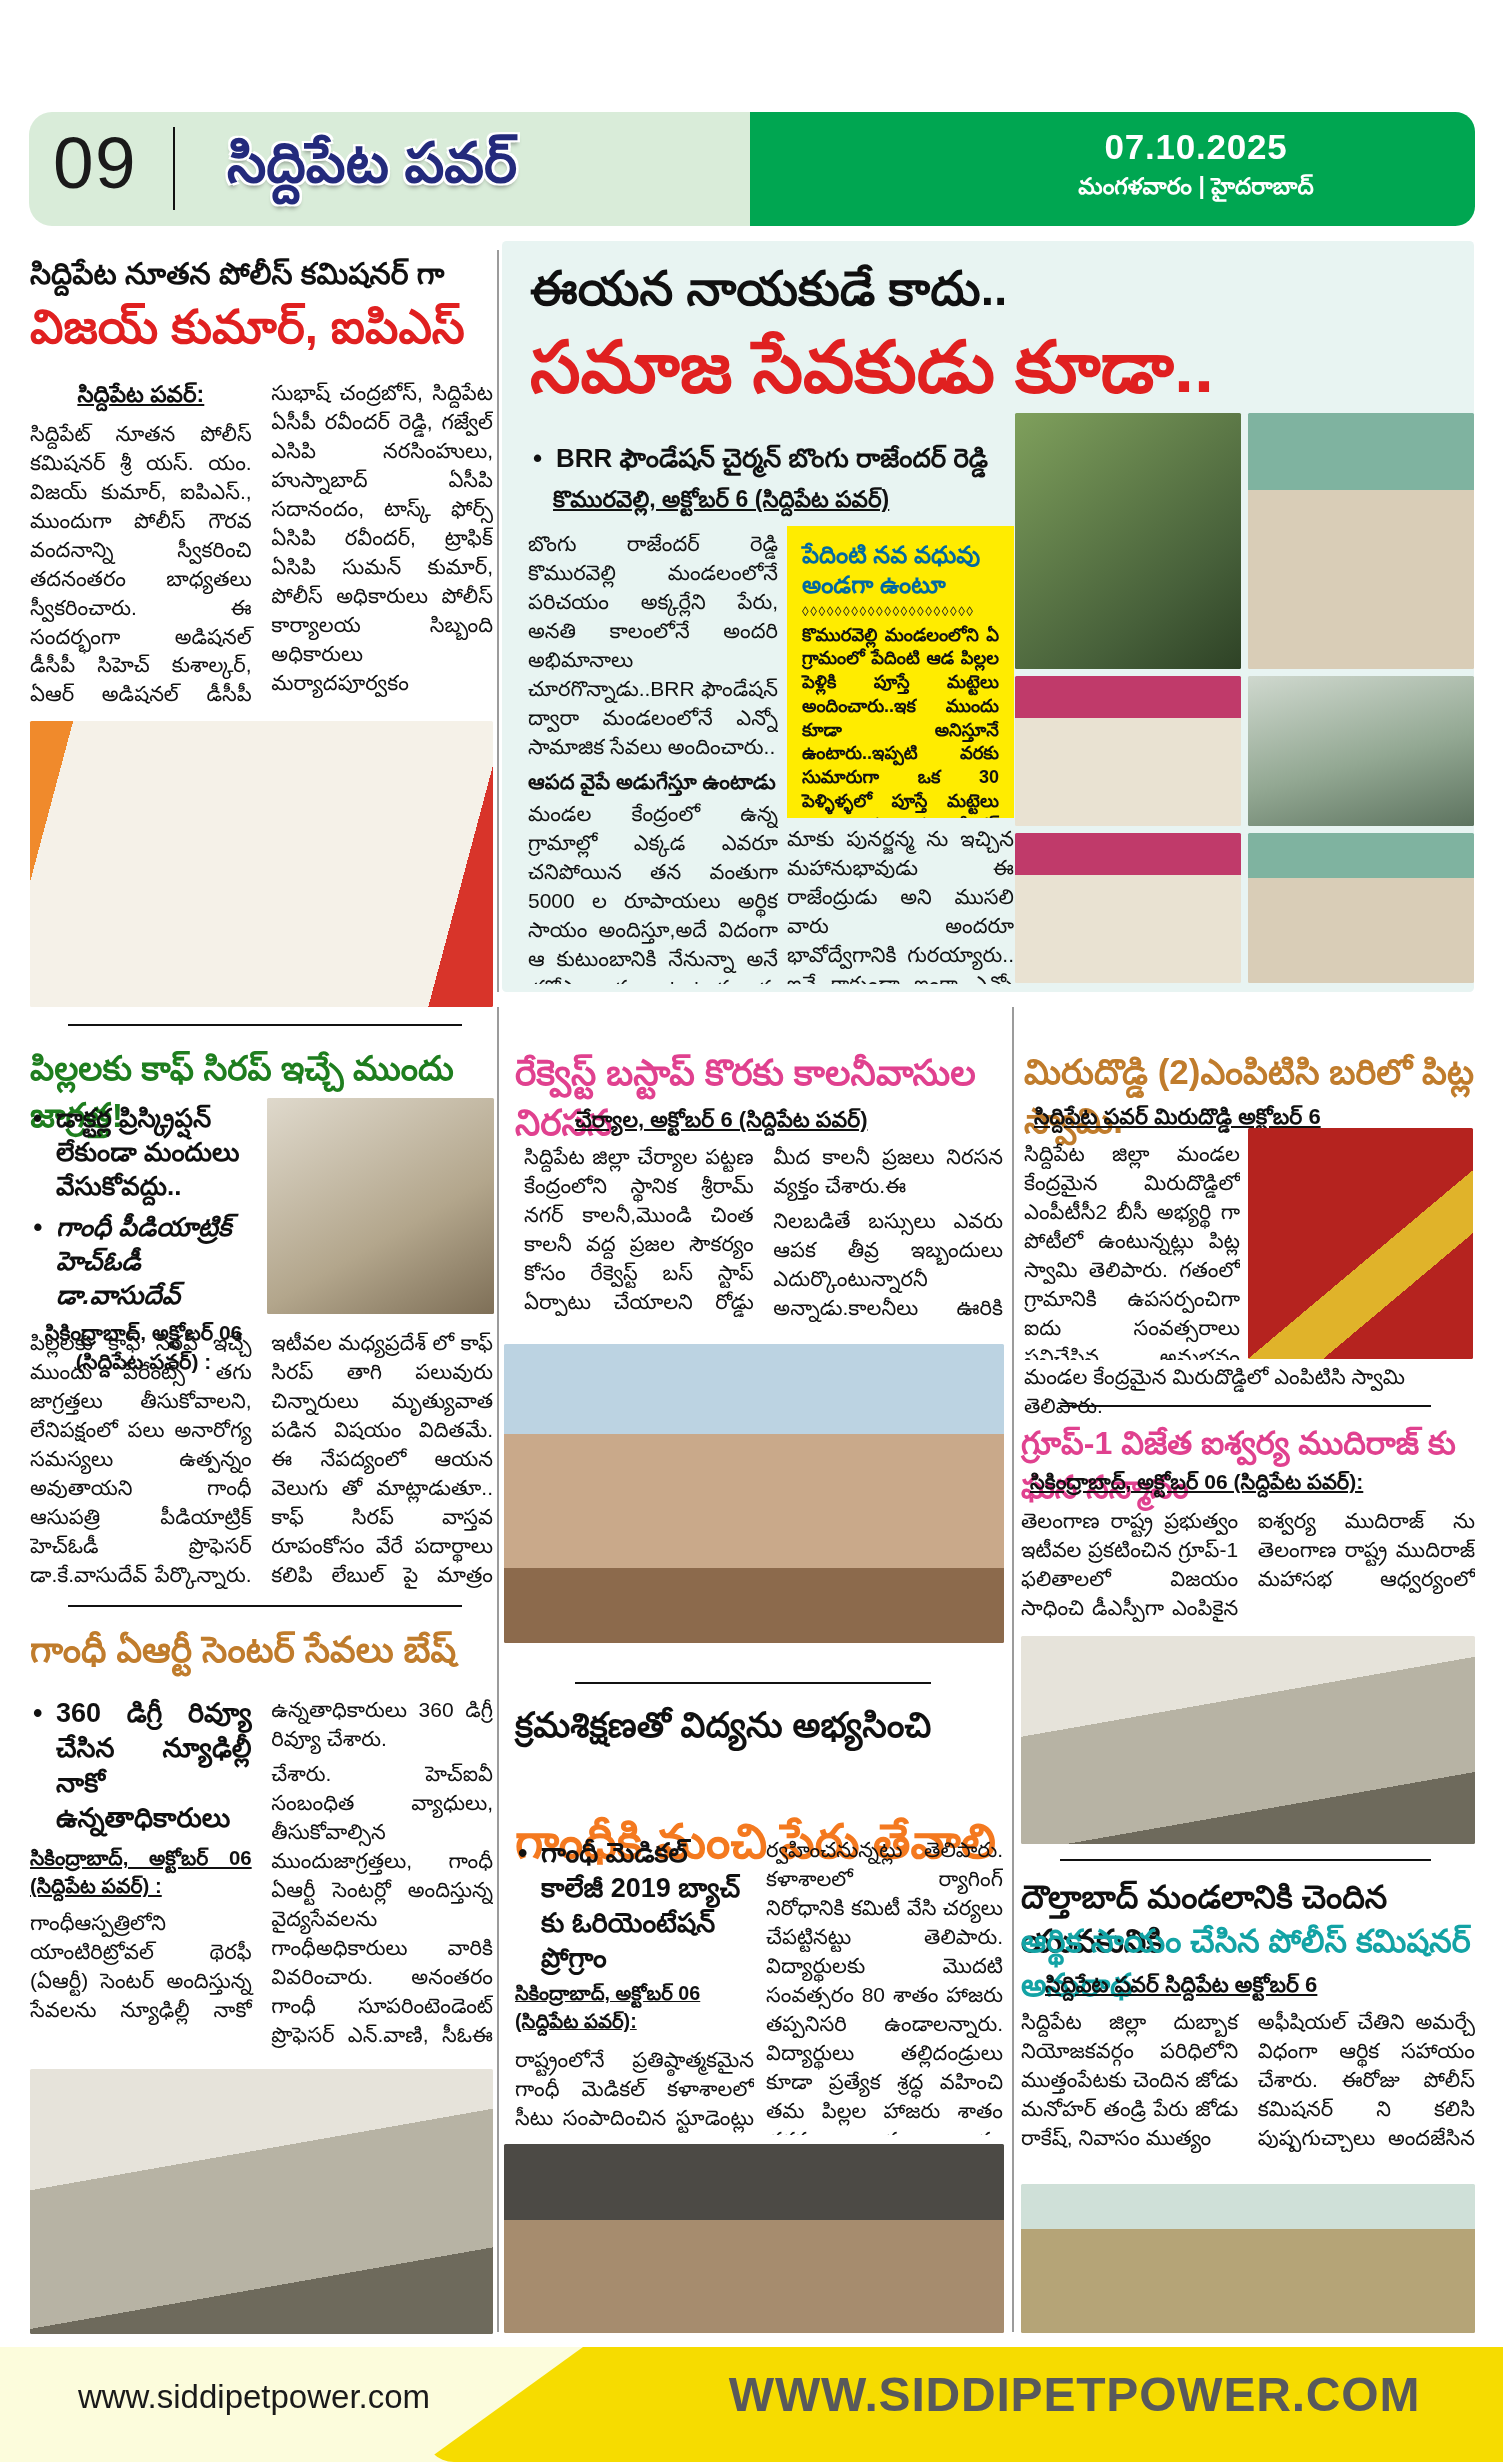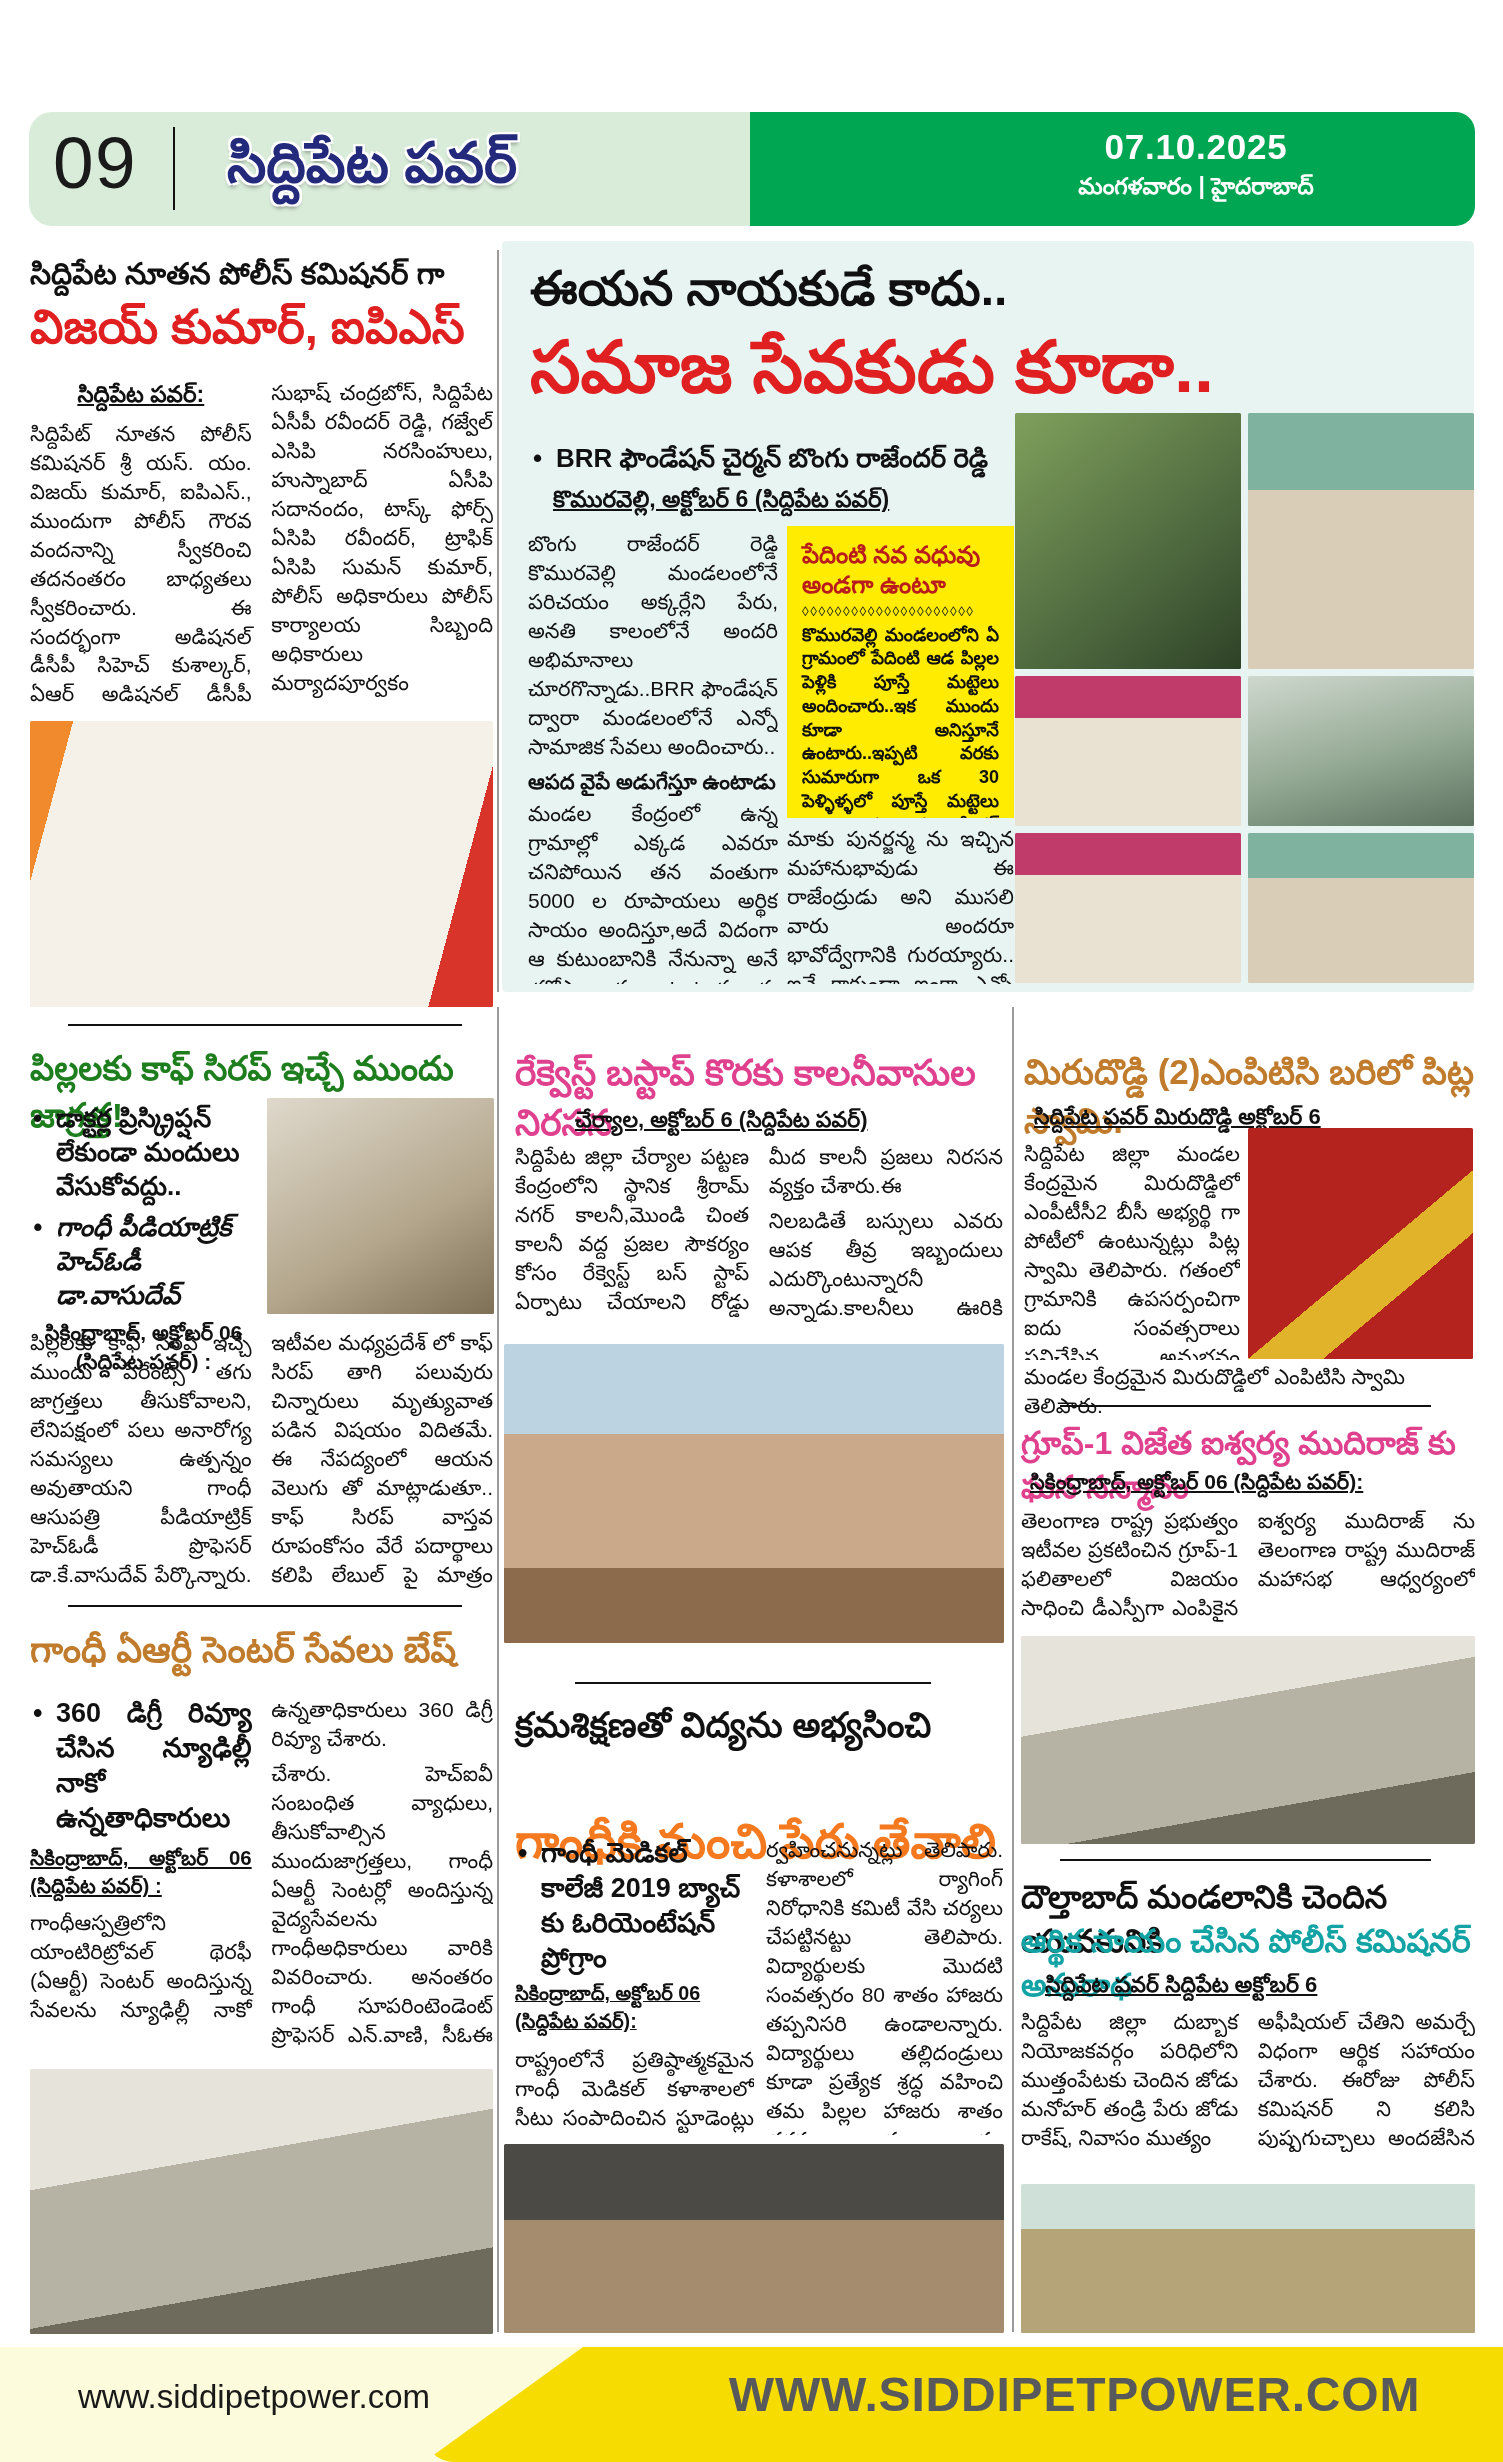--- a/index.html
+++ b/index.html
@@ -46,21 +46,21 @@
   .divider-h{background:#111;height:2.3px;}
   .divider-v{background:#9b9b9b;width:1.5px;}
 
   
   .brr-bg{left:502px;top:241px;width:972px;height:751px;background:#e8f4f2;border-radius:4.5px;}
   .brr-kicker{left:530px;top:261px;width:939px;font-size:48px;font-weight:bold;color:#101010;}
   .brr-head{left:530px;top:326px;width:939px;font-size:72px;font-weight:bold;color:#e02020;}
   .brr-bullet{left:530px;top:443px;width:469px;font-size:26px;}
   .brr-date{left:553px;top:486px;font-size:23px;}
   .hl-box{left:787px;top:526px;width:227px;height:292px;background:#ffec00;padding:13.6px 15px;box-sizing:border-box;}
-  .hl-title{font-size:24px;font-weight:bold;color:#b91c1c;line-height:1.25;}
+  .hl-title{font-size:24px;font-weight:bold;color:#0369a1;line-height:1.25;}
   .hl-div{font-size:13.6px;letter-spacing:1.5px;color:#222;margin:4.5px 0;}
   .hl-body{font-size:18px;font-weight:bold;line-height:1.32;color:#111;}
   .brr-grid{left:1015px;top:413px;width:459px;height:575px;display:grid;grid-template-columns:1fr 1fr;grid-template-rows:256px 150px 150px;gap:6.8px;}
 
   
   .h-red{color:#e02020;font-weight:bold;}
   .h-green{color:#1e7e1e;font-weight:bold;}
   .h-pink{color:#e0418f;font-weight:bold;}
   .h-orangebrown{color:#c07c2c;font-weight:bold;}
   .h-orange{color:#f4791f;font-weight:bold;}
@@ -154,21 +154,21 @@
       <div class="dateline" style="margin-bottom:9px;font-size:20.4px;">సికింద్రాబాద్, అక్టోబర్ 06 (సిద్దిపేట పవర్) :</div>
       <p>గాంధీఆస్పత్రిలోని యాంటిరిట్రోవల్ థెరఫీ (ఏఆర్టీ) సెంటర్ అందిస్తున్న సేవలను న్యూఢిల్లీ నాకో ఉన్నతాధికారులు 360 డిగ్రీ రివ్యూ చేశారు.</p>
       <p>చేశారు. హెచ్ఐవీ సంబంధిత వ్యాధులు, తీసుకోవాల్సిన ముందుజాగ్రత్తలు, గాంధీ ఏఆర్టీ సెంటర్లో అందిస్తున్న వైద్యసేవలను గాంధీఅధికారులు వారికి వివరించారు. అనంతరం గాంధీ సూపరింటెండెంట్ ప్రొఫెసర్ ఎన్.వాణి, సీఓఈ డిప్యూటీ ప్రాగ్రామ్ డైరక్టర్ డాక్టర్ దీపక్, గాంధీ</p>
     </div>
   </div>
   <div class="abs photo ph-meet" style="left:30px;top:2069px;width:463px;height:265px;"></div>
 
   <div class="abs h-pink" style="left:515px;top:1052px;width:488px;font-size:36px;">రేక్వెస్ట్ బస్టాప్ కొరకు కాలనీవాసుల నిరసన</div>
   <div class="abs dateline" style="left:575px;top:1107px;font-size:22px;">చేర్యాల, అక్టోబర్ 6 (సిద్దిపేట పవర్)</div>
   <div class="abs hide-ovf" style="left:515px;top:1143px;width:488px;height:193px;">
-    <div class="cols-2 body-txt jt" style="height:193px;">
+    <div class="cols-2 body-txt jt" style="height:193px;margin-left:9px;">
       <p>సిద్దిపేట జిల్లా చేర్యాల పట్టణ కేంద్రంలోని స్థానిక శ్రీరామ్ నగర్ కాలనీ,మొండి చింత కాలనీ వద్ద ప్రజల సౌకర్యం కోసం రేక్వెస్ట్ బస్ స్టాప్ ఏర్పాటు చేయాలని రోడ్డు మీద కాలనీ ప్రజలు నిరసన వ్యక్తం చేశారు.ఈ</p>
       <p>నిలబడితే బస్సులు ఎవరు ఆపక తీవ్ర ఇబ్బందులు ఎదుర్కొంటున్నారనీ అన్నాడు.కాలనీలు ఊరికి చివరన ఉండటం,కొత్త బస్టాండ్ కు కాలనీకి రెండు కిలోమీటర్ల దూరంలో ఉండటం వల్ల మొండి చింత వద్ద బస్సులు ఆపక ఊర్లోకి నడుచుకుంటూ వెళ్లాల్సి వస్తుందని ఆయన</p>
     </div>
   </div>
   <div class="abs photo ph-crowd" style="left:504px;top:1344px;width:500px;height:299px;"></div>
 
   <div class="abs divider-h" style="left:575px;top:1682px;width:356px;"></div>
   <div class="abs kicker" style="left:515px;top:1705px;width:488px;font-size:35px;">క్రమశిక్షణతో విద్యను అభ్యసించి</div>
   <div class="abs h-orange" style="left:515px;top:1814px;width:488px;font-size:48px;">గాంధీకి మంచి పేరు తేవాలి</div>
   <div class="abs hide-ovf" style="left:515px;top:1836px;width:239px;height:299px;">

